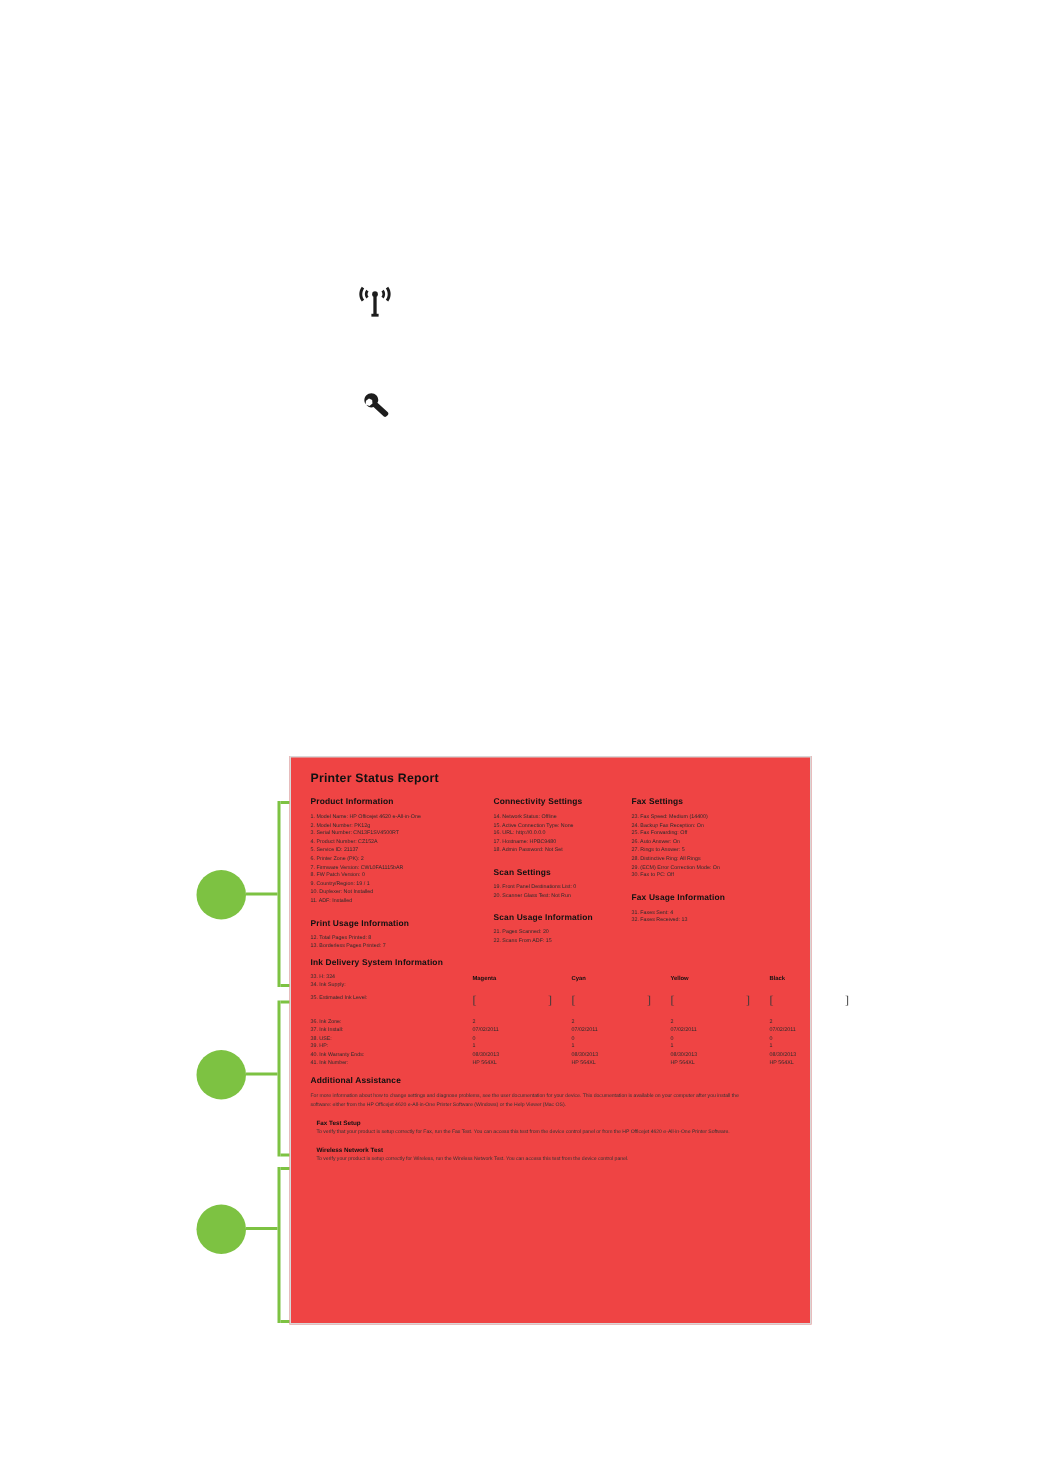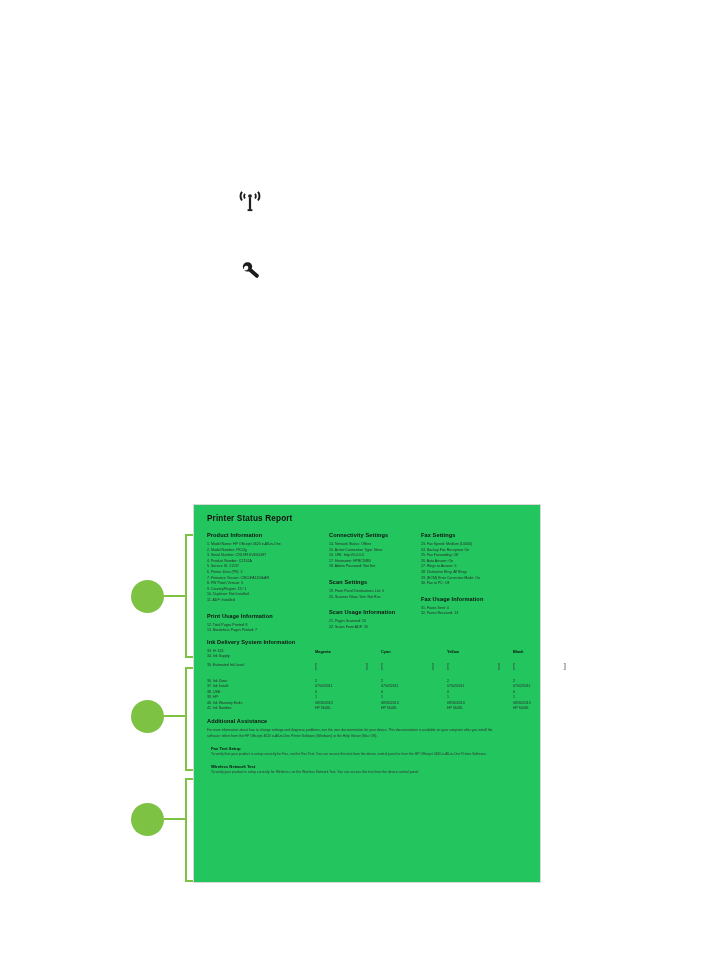--- a/index.html
+++ b/index.html
@@ -71,21 +71,21 @@
   #bracket-2 { top: 667px; height: 104px; }
   #bracket-3 { top: 778px; height: 104px; }
 
   
   #report-page {
     position: absolute;
     left: 193px;
     top: 504px;
     width: 348px;
     height: 379px;
-    background: #22c55e;
+    background: #ef4444;
     border: 1px solid #d8d8d8;
     box-sizing: border-box;
     padding: 9px 11px 0 13px;
   }
 
   .report-title {
     font-size: 8.2px;
     font-weight: bold;
     letter-spacing: 0.15px;
     color: #111;

